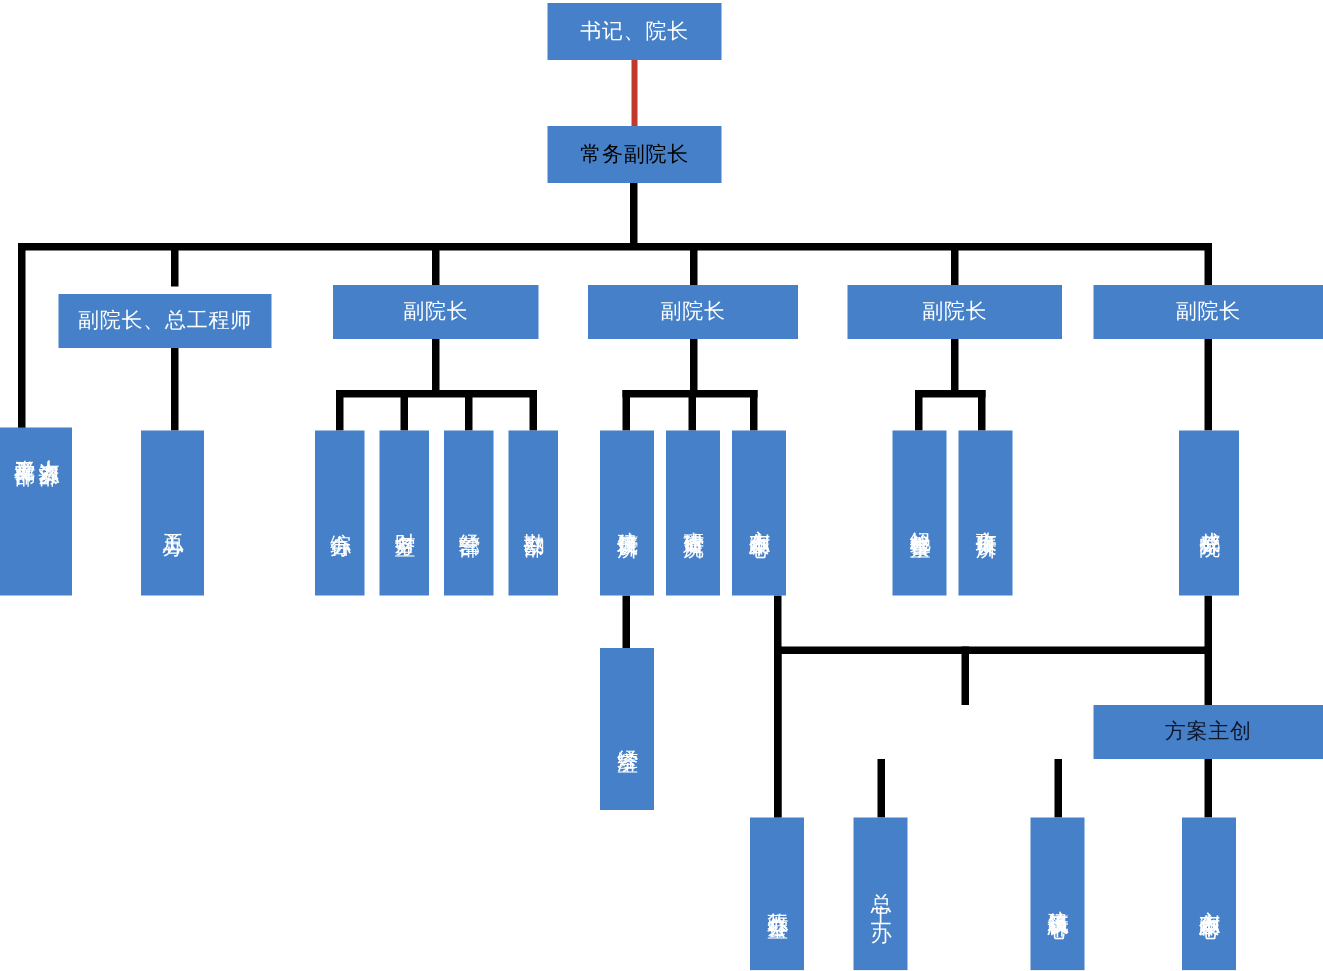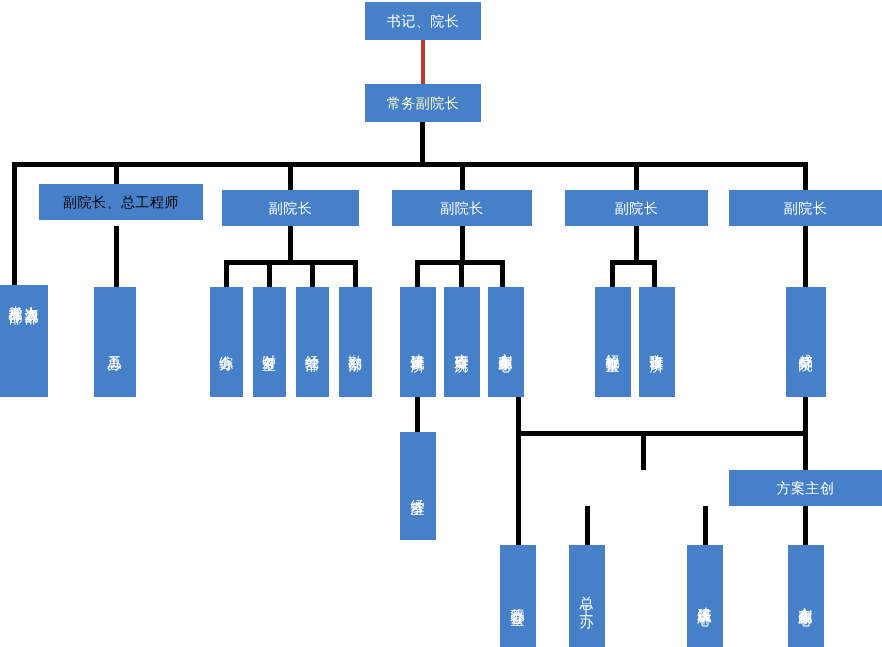--- a/index.html
+++ b/index.html
@@ -100,24 +100,24 @@
     <div class="conn" style="left: 516px; top: 431px; width: 292px; height: 5px; background: rgb(0, 0, 0);"></div>
     <div class="conn" style="left: 516px; top: 431px; width: 5px; height: 114px; background: rgb(0, 0, 0);"></div>
     <div class="conn" style="left: 641px; top: 431px; width: 5px; height: 39px; background: rgb(0, 0, 0);"></div>
     <div class="conn" style="left: 803px; top: 431px; width: 5px; height: 39px; background: rgb(0, 0, 0);"></div>
     <div class="conn" style="left: 585px; top: 506px; width: 5px; height: 39px; background: rgb(0, 0, 0);"></div>
     <div class="conn" style="left: 703px; top: 506px; width: 5px; height: 39px; background: rgb(0, 0, 0);"></div>
     <div class="conn" style="left: 803px; top: 506px; width: 5px; height: 39px; background: rgb(0, 0, 0);"></div>
     <div class="node horiz" style="left: 365px; top: 2px; width: 116px; height: 38px; background: rgb(69, 128, 200); color: rgb(255, 255, 255);">
       <span>书记、院长</span>
     </div>
-    <div class="node horiz" style="left: 365px; top: 84px; width: 116px; height: 38px; background: rgb(69, 128, 200); color: #fef9c3;">
+    <div class="node horiz" style="left: 365px; top: 84px; width: 116px; height: 38px; background: rgb(69, 128, 200); color: #000000;">
       <span>常务副院长</span>
     </div>
-    <div class="node horiz" style="left: 39px; top: 184px; width: 164px; height: 36px; background: rgb(69, 128, 200); color: #000000;">
+    <div class="node horiz" style="left: 39px; top: 196px; width: 142px; height: 36px; background: rgb(69, 128, 200); color: #ffffff;">
       <span>副院长、总工程师</span>
     </div>
     <div class="node horiz" style="left: 222px; top: 190px; width: 137px; height: 36px; background: rgb(69, 128, 200); color: rgb(255, 255, 255);">
       <span>副院长</span>
     </div>
     <div class="node horiz" style="left: 392px; top: 190px; width: 140px; height: 36px; background: rgb(69, 128, 200); color: rgb(255, 255, 255);">
       <span>副院长</span>
     </div>
     <div class="node horiz" style="left: 565px; top: 190px; width: 143px; height: 36px; background: rgb(69, 128, 200); color: rgb(255, 255, 255);">
       <span>副院长</span>
@@ -158,21 +158,21 @@
     </div>
     <div class="node vert" style="left: 639px; top: 287px; width: 36px; height: 110px; background: rgb(69, 128, 200); color: rgb(255, 255, 255);">
       <span>市政设计所</span>
     </div>
     <div class="node vert" style="left: 786px; top: 287px; width: 40px; height: 110px; background: rgb(69, 128, 200); color: rgb(255, 255, 255);">
       <span>成都分院</span>
     </div>
     <div class="node vert" style="left: 400px; top: 432px; width: 36px; height: 108px; background: rgb(69, 128, 200); color: rgb(255, 255, 255);">
       <span>经济室</span>
     </div>
-    <div class="node horiz" style="left: 729px; top: 470px; width: 153px; height: 36px; background: rgb(69, 128, 200); color: #ffffff;">
+    <div class="node horiz" style="left: 729px; top: 470px; width: 153px; height: 36px; background: rgb(69, 128, 200); color: #0f172a;">
       <span>方案主创</span>
     </div>
     <div class="node vert" style="left: 500px; top: 545px; width: 36px; height: 102px; background: rgb(69, 128, 200); color: rgb(255, 255, 255);">
       <span>行政办公室</span>
     </div>
     <div class="node vert wide-gap" style="left: 569px; top: 545px; width: 36px; height: 102px; background: rgb(69, 128, 200); color: rgb(255, 255, 255);">
       <span>总工办</span>
     </div>
     <div class="node vert" style="left: 687px; top: 545px; width: 36px; height: 102px; background: rgb(69, 128, 200); color: rgb(255, 255, 255);">
       <span>建筑设计中心</span>

